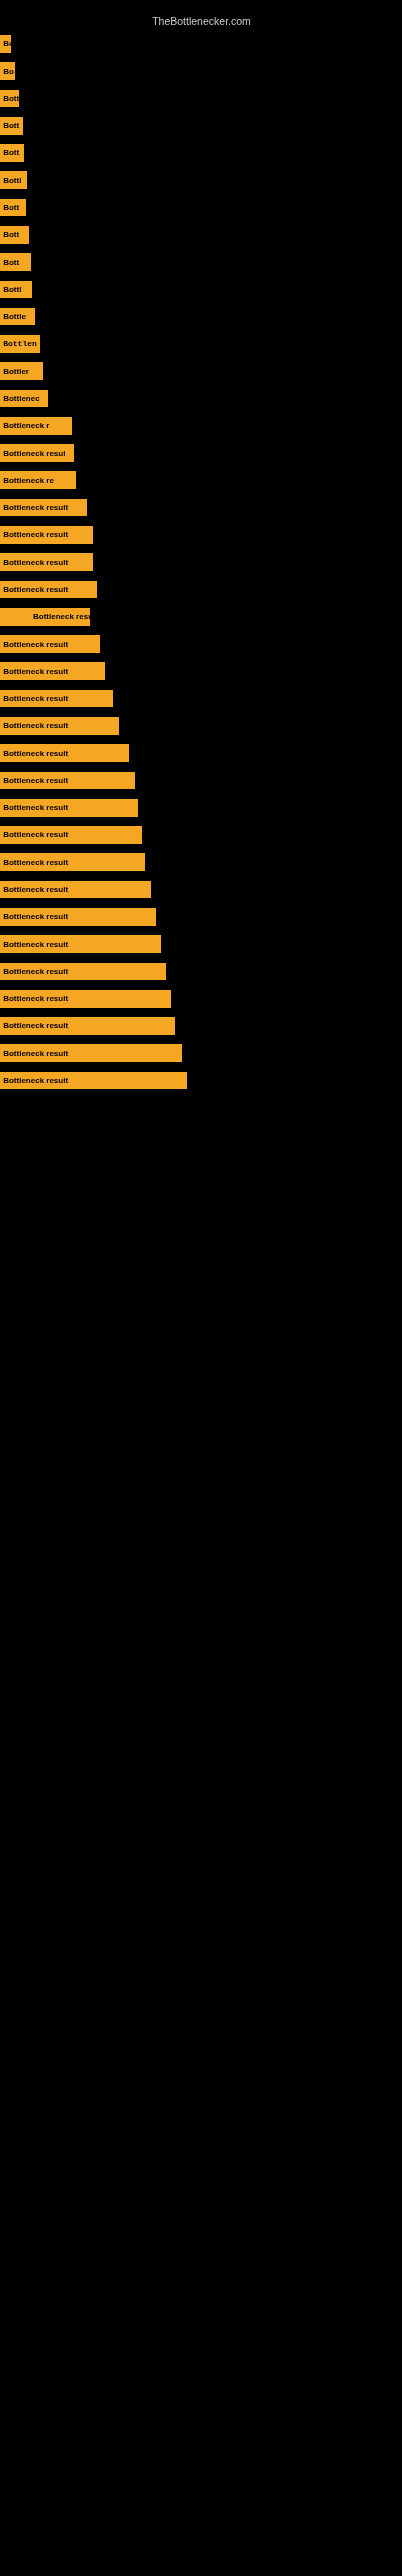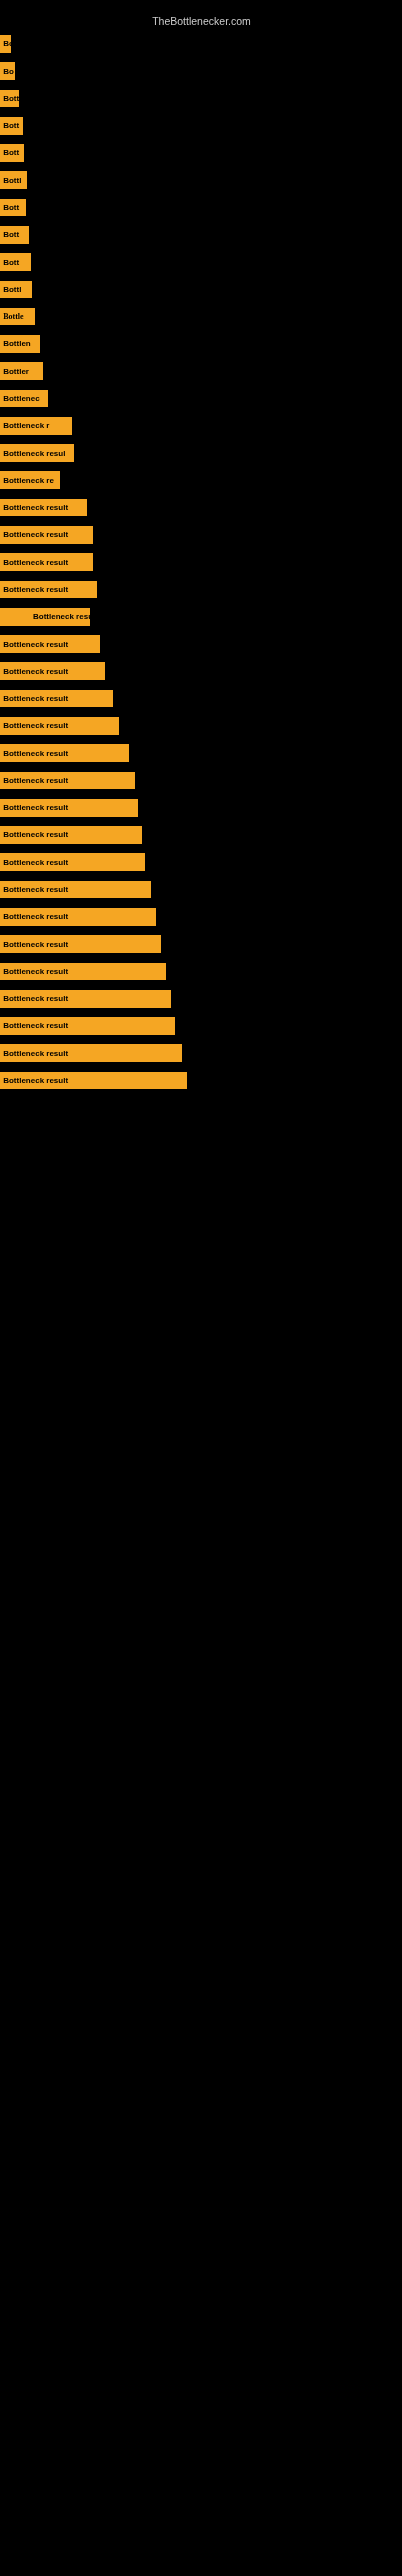--- a/index.html
+++ b/index.html
@@ -93,26 +93,26 @@
       <div class="bar" style="width: 31px;">
         <span class="bar-label">Bott</span>
       </div>
     </div>
     <div class="bar-container">
       <div class="bar" style="width: 32px;">
         <span class="bar-label">Bottl</span>
       </div>
     </div>
     <div class="bar-container">
-      <div class="bar" style="width: 35px; font-family: Liberation Serif, serif;">
+      <div class="bar" style="width: 35px;">
         <span class="bar-label">Bottle</span>
       </div>
     </div>
     <div class="bar-container">
-      <div class="bar" style="width: 40px;">
+      <div class="bar" style="width: 40px; font-family: Liberation Mono, monospace;">
         <span class="bar-label">Bottlen</span>
       </div>
     </div>
     <div class="bar-container">
       <div class="bar" style="width: 43px;">
         <span class="bar-label">Bottler</span>
       </div>
     </div>
     <div class="bar-container">
       <div class="bar" style="width: 48px;">
@@ -123,21 +123,21 @@
       <div class="bar" style="width: 72px;">
         <span class="bar-label">Bottleneck r</span>
       </div>
     </div>
     <div class="bar-container">
       <div class="bar" style="width: 74px;">
         <span class="bar-label">Bottleneck resul</span>
       </div>
     </div>
     <div class="bar-container">
-      <div class="bar" style="width: 60px;">
+      <div class="bar" style="width: 76px;">
         <span class="bar-label">Bottleneck re</span>
       </div>
     </div>
     <div class="bar-container">
       <div class="bar" style="width: 87px;">
         <span class="bar-label">Bottleneck result</span>
       </div>
     </div>
     <div class="bar-container">
       <div class="bar" style="width: 93px;">

